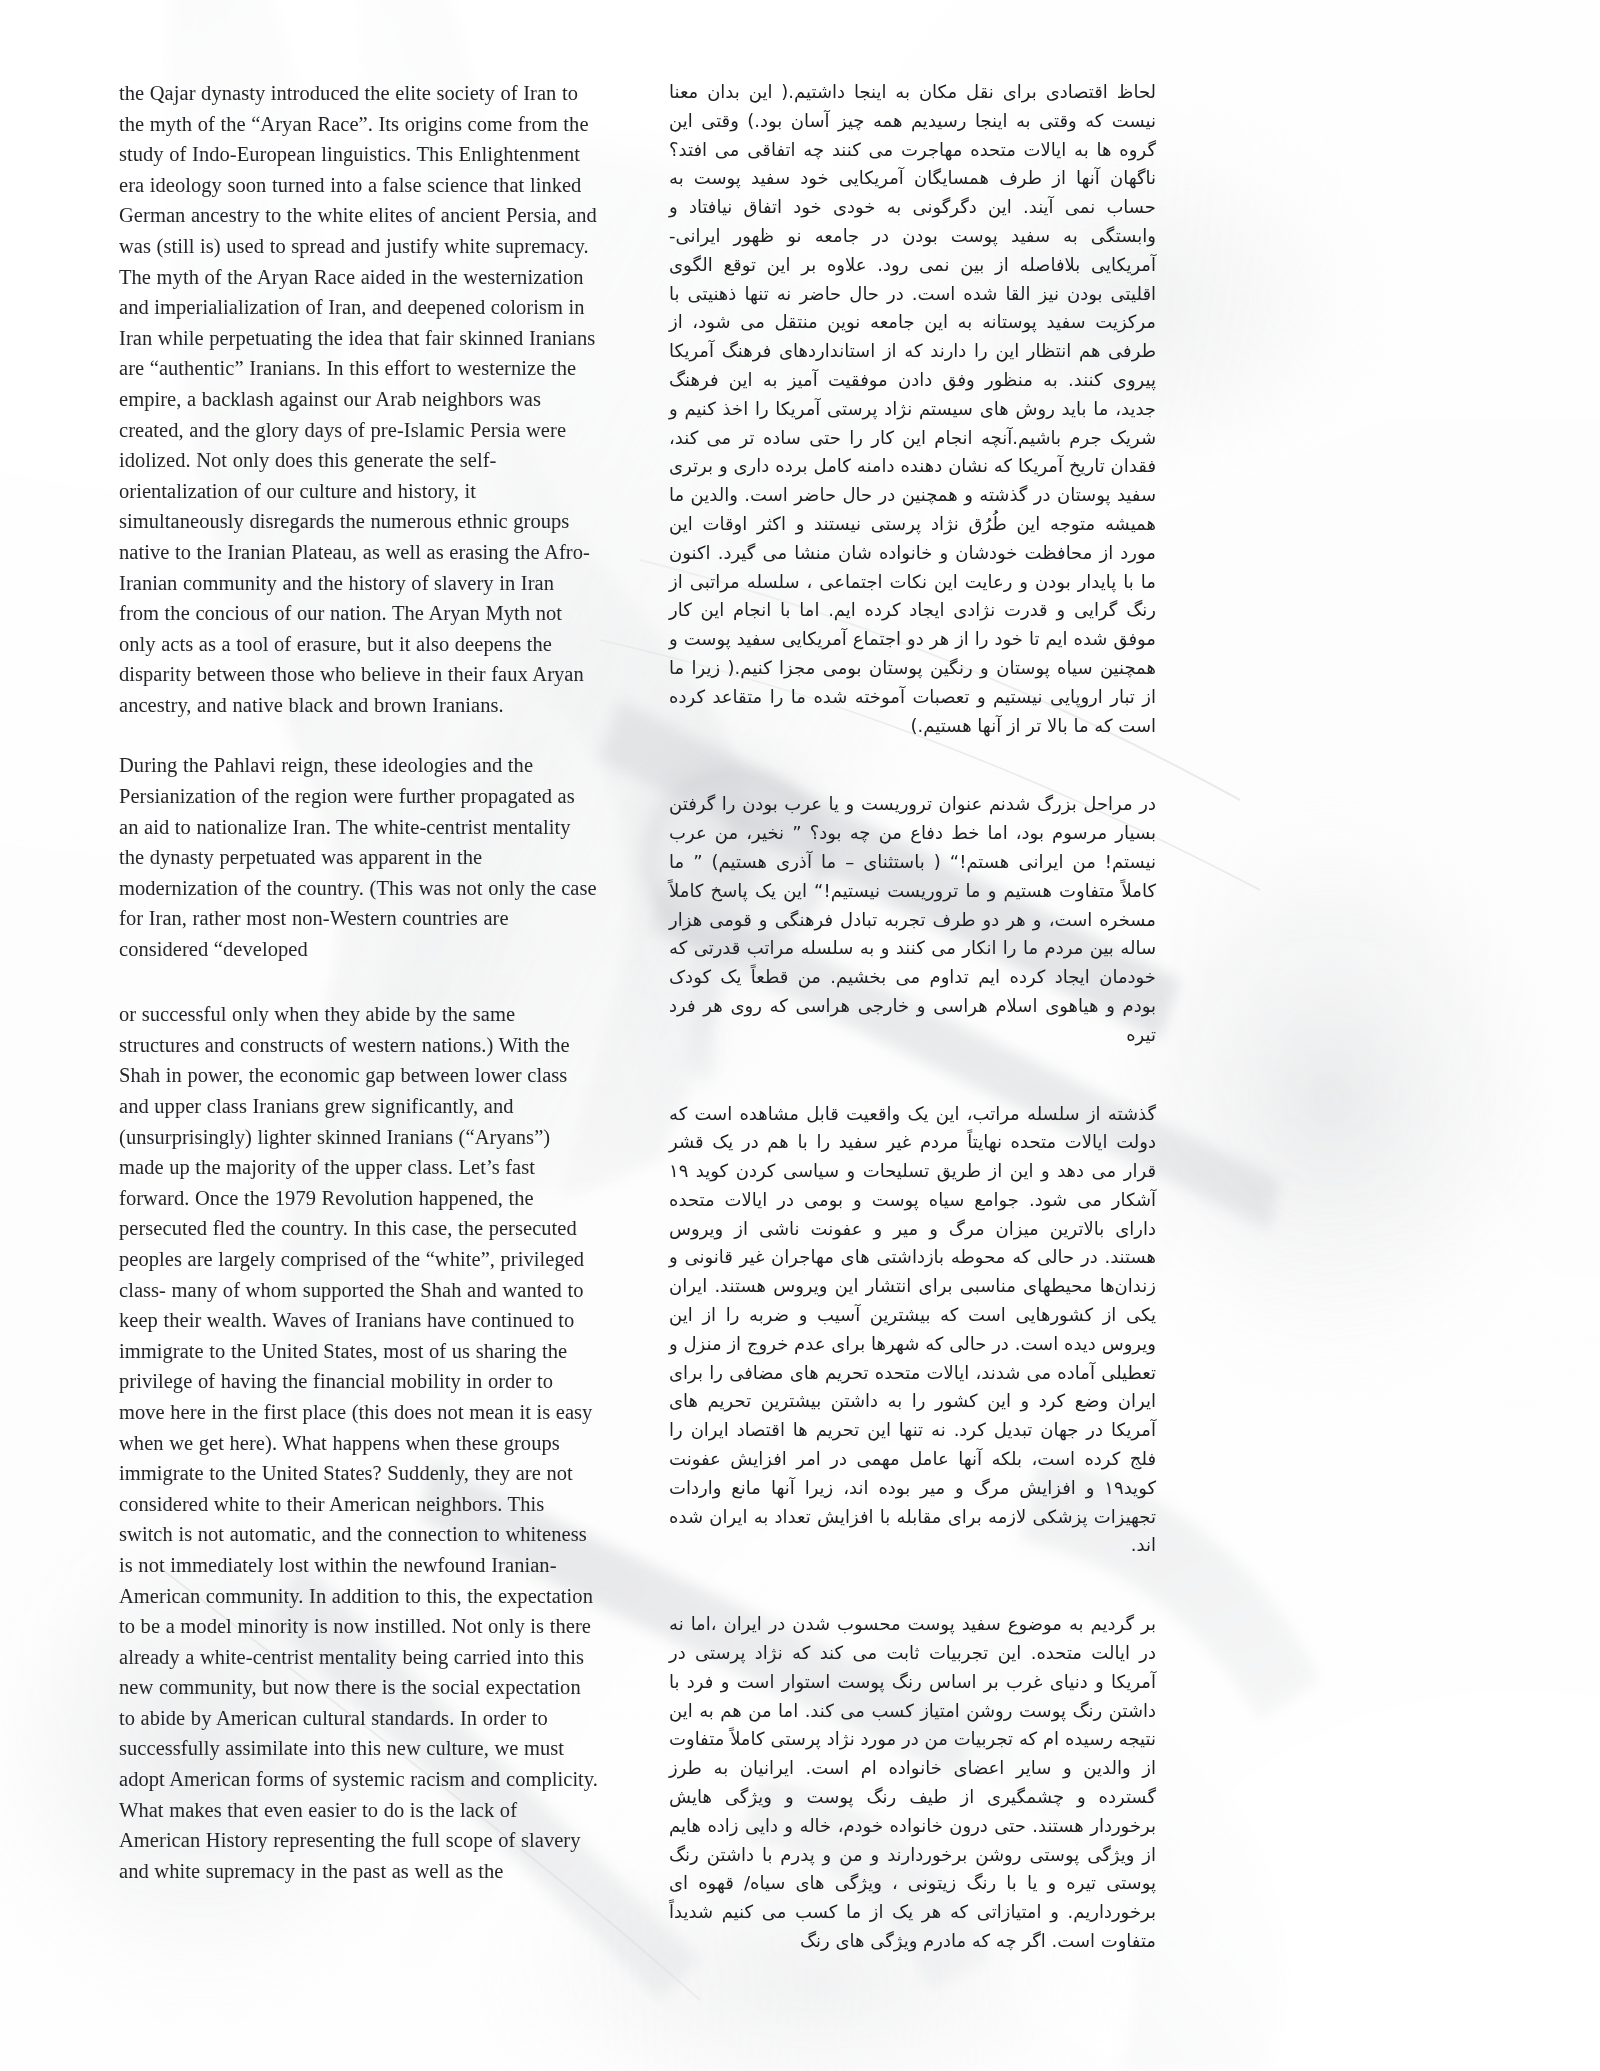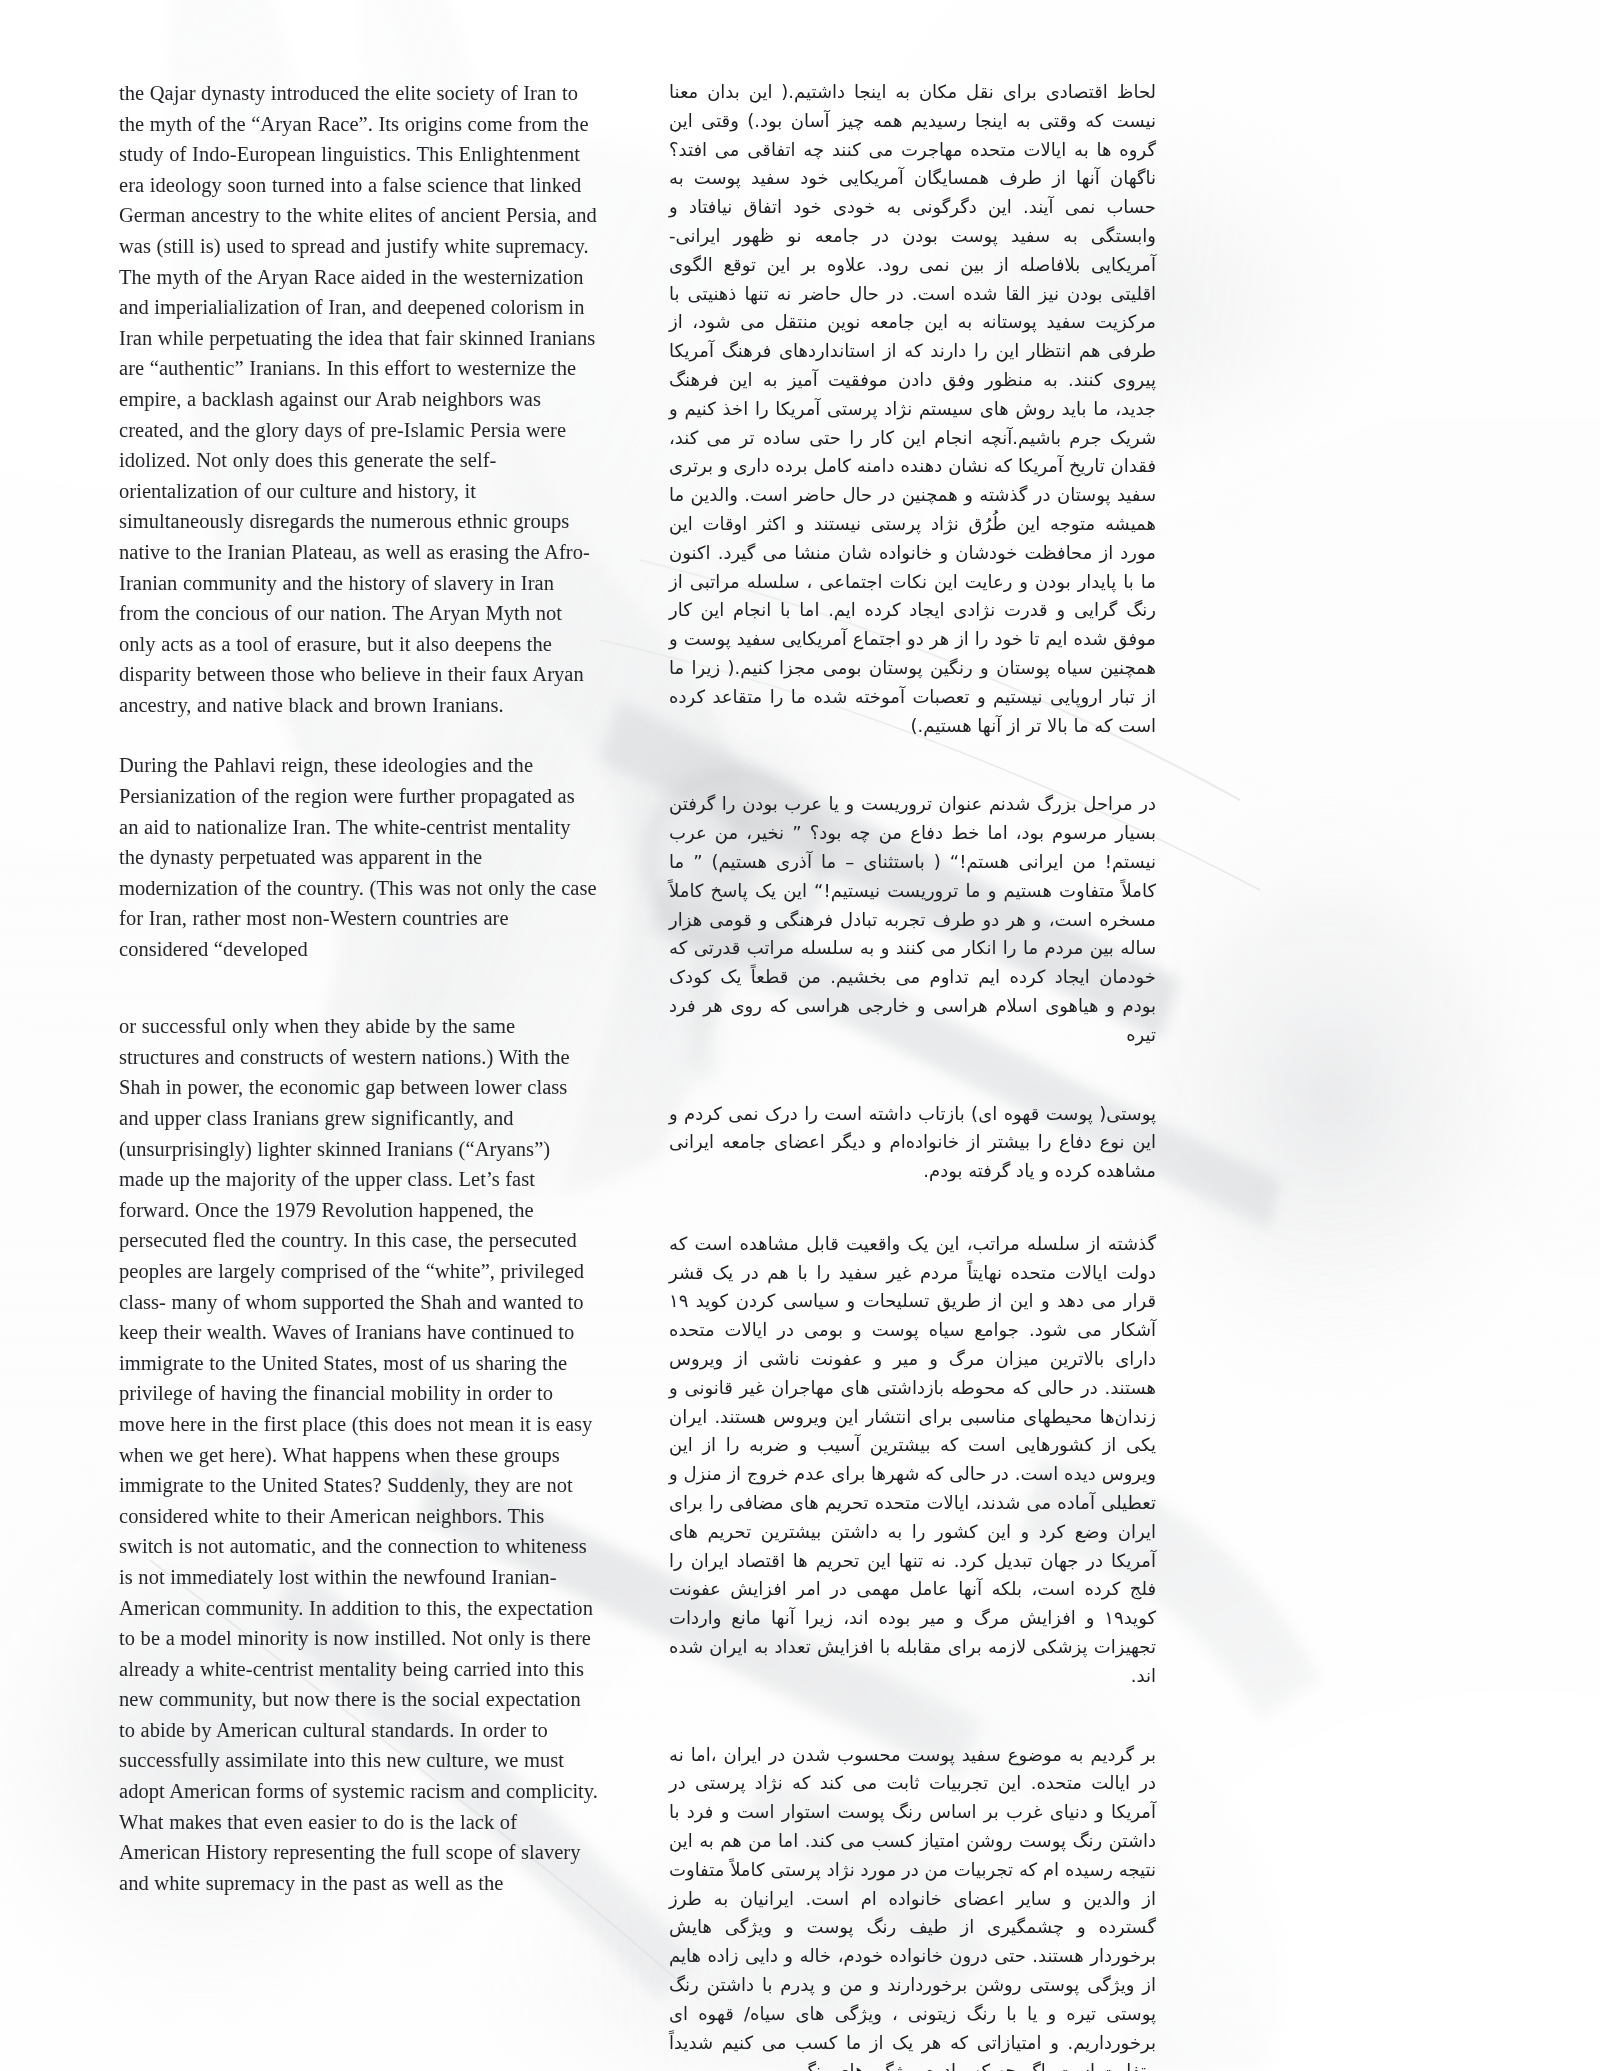--- a/index.html
+++ b/index.html
@@ -59,21 +59,21 @@
   .para-en {
     font-family: "Liberation Serif", serif;
     font-size: 20.5px;
     line-height: 30.6px;
     color: #25262a;
     text-align: left;
     margin: 0 0 30px 0;
     letter-spacing: 0.05px;
     word-spacing: 0.4px;
   }
-  .para-en.tight { margin-bottom: 16px; }
+  .para-en.tight { margin-bottom: 4px; }
   .spacer-line { height: 30.6px; }
 
   .para-fa {
     direction: rtl;
     unicode-bidi: isolate;
     font-family: "DejaVu Sans", sans-serif;
     font-size: 18px;
     line-height: 28.8px;
     color: #1e1f22;
     text-align: justify;
@@ -185,19 +185,18 @@
     <div class="col-en">
       <p class="para-en">the Qajar dynasty introduced the elite society of Iran to the myth of the “Aryan Race”. Its origins come from the study of Indo-European linguistics. This Enlightenment era ideology soon turned into a false science that linked German ancestry to the white elites of ancient Persia, and was (still is) used to spread and justify white supremacy. The myth of the Aryan Race aided in the westernization and imperialialization of Iran, and deepened colorism in Iran while perpetuating the idea that fair skinned Iranians are “authentic” Iranians. In this effort to westernize the empire, a backlash against our Arab neighbors was created, and the glory days of pre-Islamic Persia were idolized. Not only does this generate the self-orientalization of our culture and history, it simultaneously disregards the numerous ethnic groups native to the Iranian Plateau, as well as erasing the Afro-Iranian community and the history of slavery in Iran from the concious of our nation. The Aryan Myth not only acts as a tool of erasure, but it also deepens the disparity between those who believe in their faux Aryan ancestry, and native black and brown Iranians.</p>
       <p class="para-en tight">During the Pahlavi reign, these ideologies and the Persianization of the region were further propagated as an aid to nationalize Iran. The white-centrist mentality the dynasty perpetuated was apparent in the modernization of the country. (This was not only the case for Iran, rather most non-Western countries are considered “developed</p>
       <div class="spacer-line"></div>
       <p class="para-en">or successful only when they abide by the same structures and constructs of western nations.) With the Shah in power, the economic gap between lower class and upper class Iranians grew significantly, and (unsurprisingly) lighter skinned Iranians (“Aryans”) made up the majority of the upper class. Let’s fast forward. Once the 1979 Revolution happened, the persecuted fled the country. In this case, the persecuted peoples are largely comprised of the “white”, privileged class- many of whom supported the Shah and wanted to keep their wealth. Waves of Iranians have continued to immigrate to the United States, most of us sharing the privilege of having the financial mobility in order to move here in the first place (this does not mean it is easy when we get here). What happens when these groups immigrate to the United States? Suddenly, they are not considered white to their American neighbors. This switch is not automatic, and the connection to whiteness is not immediately lost within the newfound Iranian-American community. In addition to this, the expectation to be a model minority is now instilled. Not only is there already a white-centrist mentality being carried into this new community, but now there is the social expectation to abide by American cultural standards. In order to successfully assimilate into this new culture, we must adopt American forms of systemic racism and complicity. What makes that even easier to do is the lack of American History representing the full scope of slavery and white supremacy in the past as well as the</p>
     </div>
 
     <div class="col-fa">
       <p class="para-fa gap-xl">لحاظ اقتصادی برای نقل مکان به اینجا داشتیم.( این بدان معنا نیست که وقتی به اینجا رسیدیم همه چیز آسان بود.) وقتی این گروه ها به ایالات متحده مهاجرت می کنند چه اتفاقی می افتد؟ ناگهان آنها از طرف همسایگان آمریکایی خود سفید پوست به حساب نمی آیند. این دگرگونی به خودی خود اتفاق نیافتاد و وابستگی به سفید پوست بودن در جامعه نو ظهور ایرانی- آمریکایی بلافاصله از بین نمی رود. علاوه بر این توقع الگوی اقلیتی بودن نیز القا شده است. در حال حاضر نه تنها ذهنیتی با مرکزیت سفید پوستانه به این جامعه نوین منتقل می شود، از طرفی هم انتظار این را دارند که از استانداردهای فرهنگ آمریکا پیروی کنند. به منظور وفق دادن موفقیت آمیز به این فرهنگ جدید، ما باید روش های سیستم نژاد پرستی آمریکا را اخذ کنیم و شریک جرم باشیم.آنچه انجام این کار را حتی ساده تر می کند، فقدان تاریخ آمریکا که نشان دهنده دامنه کامل برده داری و برتری سفید پوستان در گذشته و همچنین در حال حاضر است. والدین ما همیشه متوجه این طُرُق نژاد پرستی نیستند و اکثر اوقات این مورد از محافظت خودشان و خانواده شان منشا می گیرد. اکنون ما با پایدار بودن و رعایت این نکات اجتماعی ، سلسله مراتبی از رنگ گرایی و قدرت نژادی ایجاد کرده ایم. اما با انجام این کار موفق شده ایم تا خود را از هر دو اجتماع آمریکایی سفید پوست و همچنین سیاه پوستان و رنگین پوستان بومی مجزا کنیم.( زیرا ما از تبار اروپایی نیستیم و تعصبات آموخته شده ما را متقاعد کرده است که ما بالا تر از آنها هستیم.)</p>
       <p class="para-fa gap-xl">در مراحل بزرگ شدنم عنوان تروریست و یا عرب بودن را گرفتن بسیار مرسوم بود، اما خط دفاع من چه بود؟ ” نخیر، من عرب نیستم! من ایرانی هستم!“ ( باستثنای – ما آذری هستیم) ” ما کاملاً متفاوت هستیم و ما تروریست نیستیم!“ این یک پاسخ کاملاً مسخره است، و هر دو طرف تجربه تبادل فرهنگی و قومی هزار ساله بین مردم ما را انکار می کنند و به سلسله مراتب قدرتی که خودمان ایجاد کرده ایم تداوم می بخشیم. من قطعاً یک کودک بودم و هیاهوی اسلام هراسی و خارجی هراسی که روی هر فرد تیره</p>
-      <p class="para-fa gap-lg">پوستی( پوست قهوه ای) بازتاب داشته است را درک نمی کردم و این نوع دفاع را بیشتر از خانواده‌ام و دیگر اعضای جامعه ایرانی مشاهده کرده و یاد گرفته بودم.</p>
       <p class="para-fa gap-xl">گذشته از سلسله مراتب، این یک واقعیت قابل مشاهده است که دولت ایالات متحده نهایتاً مردم غیر سفید را با هم در یک قشر قرار می دهد و این از طریق تسلیحات و سیاسی کردن کوید ۱۹ آشکار می شود. جوامع سیاه پوست و بومی در ایالات متحده دارای بالاترین میزان مرگ و میر و عفونت ناشی از ویروس هستند. در حالی که محوطه بازداشتی های مهاجران غیر قانونی و زندان‌ها محیطهای مناسبی برای انتشار این ویروس هستند. ایران یکی از کشورهایی است که بیشترین آسیب و ضربه را از این ویروس دیده است. در حالی که شهرها برای عدم خروج از منزل و تعطیلی آماده می شدند، ایالات متحده تحریم های مضافی را برای ایران وضع کرد و این کشور را به داشتن بیشترین تحریم های آمریکا در جهان تبدیل کرد. نه تنها این تحریم ها اقتصاد ایران را فلج کرده است، بلکه آنها عامل مهمی در امر افزایش عفونت کوید۱۹ و افزایش مرگ و میر بوده اند، زیرا آنها مانع واردات تجهیزات پزشکی لازمه برای مقابله با افزایش تعداد به ایران شده اند.</p>
       <p class="para-fa">بر گردیم به موضوع سفید پوست محسوب شدن در ایران ،اما نه در ایالت متحده. این تجربیات ثابت می کند که نژاد پرستی در آمریکا و دنیای غرب بر اساس رنگ پوست استوار است و فرد با داشتن رنگ پوست روشن امتیاز کسب می کند. اما من هم به این نتیجه رسیده ام که تجربیات من در مورد نژاد پرستی کاملاً متفاوت از والدین و سایر اعضای خانواده ام است. ایرانیان به طرز گسترده و چشمگیری از طیف رنگ پوست و ویژگی هایش برخوردار هستند. حتی درون خانواده خودم، خاله و دایی زاده هایم از ویژگی پوستی روشن برخوردارند و من و پدرم با داشتن رنگ پوستی تیره و یا با رنگ زیتونی ، ویژگی های سیاه/ قهوه ای برخورداریم. و امتیازاتی که هر یک از ما کسب می کنیم شدیداً متفاوت است. اگر چه که مادرم ویژگی های رنگ</p>
     </div>
 
   </div>
 </div>
 
 </body></html>

